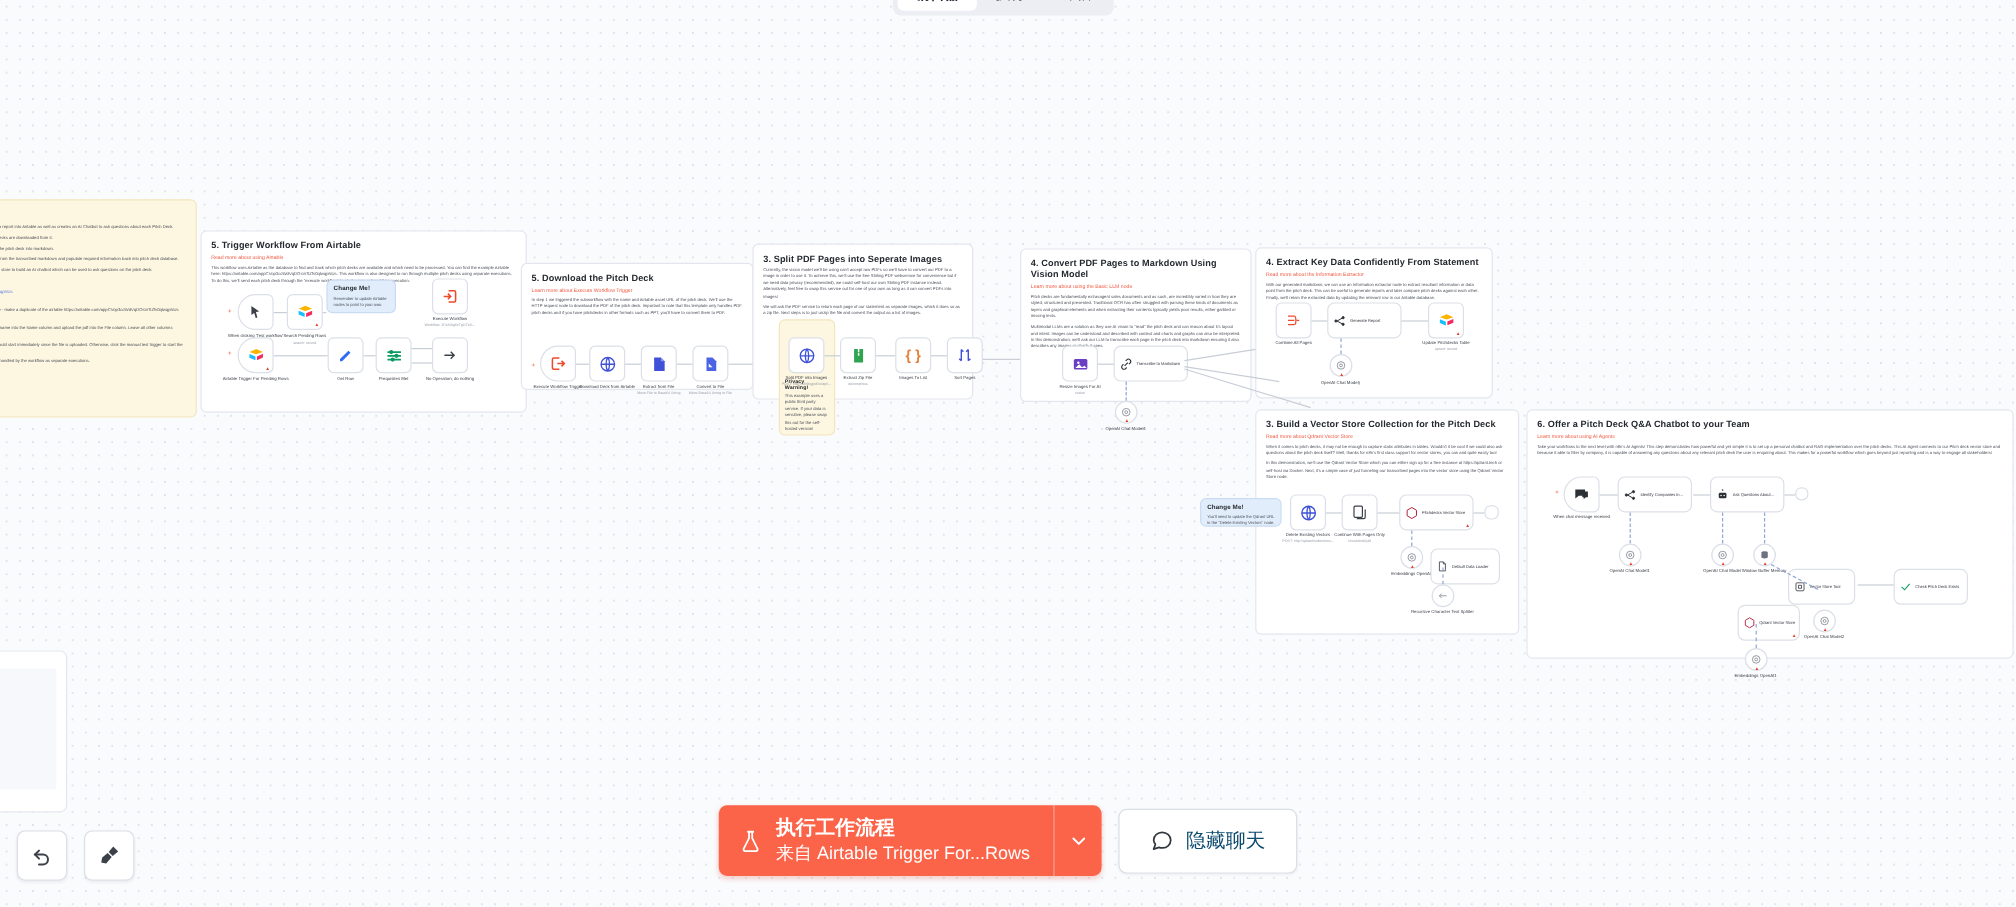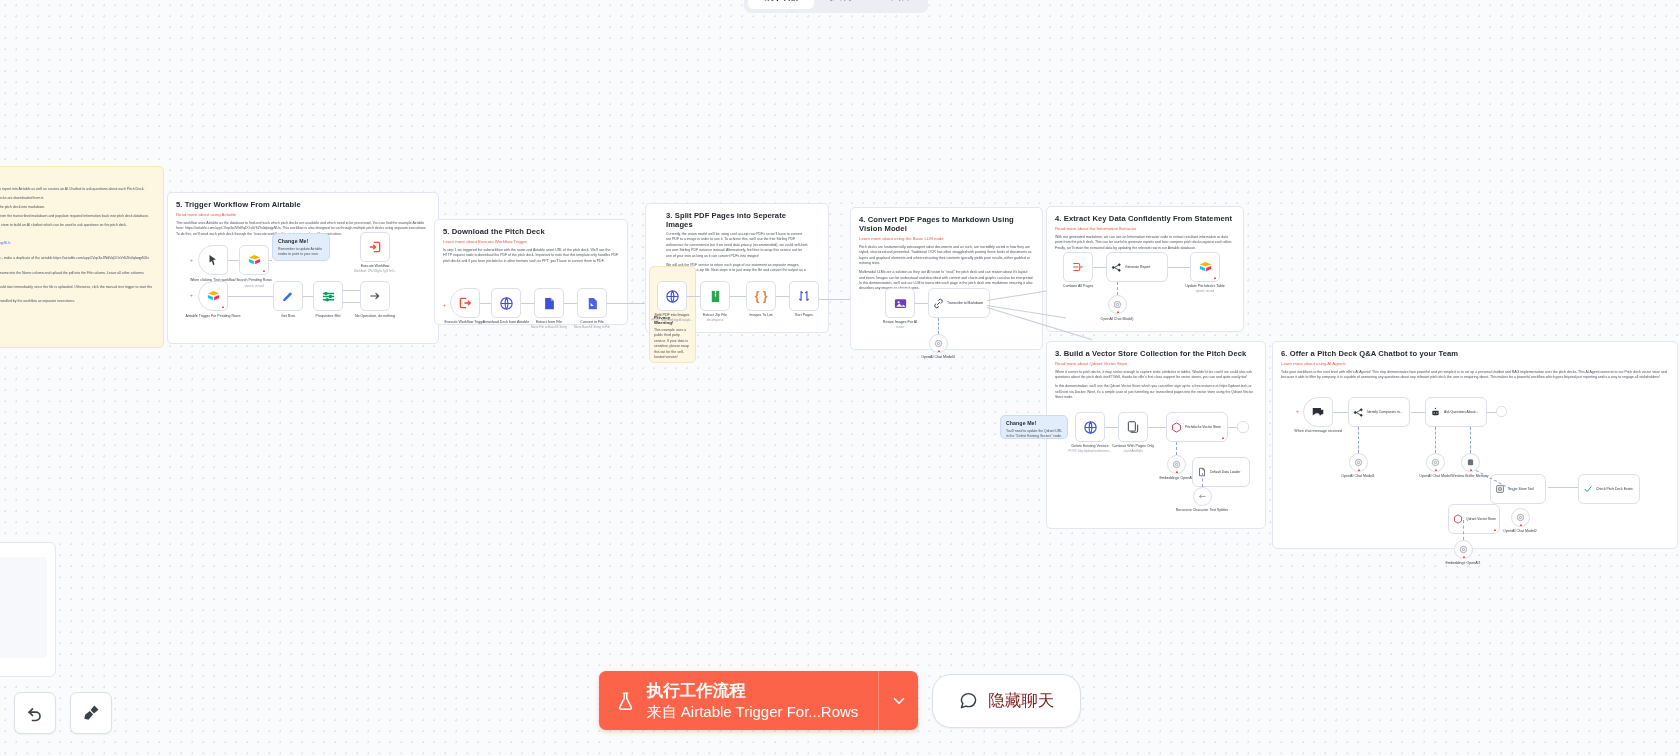--- a/index.html
+++ b/index.html
@@ -108,23 +108,23 @@
   .run-txt { text-align: left; line-height: 1.3; }
   .run-title { font-size: 16.5px; font-weight: 600; display: block; }
   .run-sub   { font-size: 15px; font-weight: 400; display: block; }
   .run-caret {
     background: #fb6449; border: none; border-left: 1.5px solid #fd8a76;
     border-radius: 0 7px 7px 0; width: 40px; color: #fff;
     display: flex; align-items: center; justify-content: center; cursor: pointer;
     box-shadow: 0 2px 4px rgba(231,84,60,.25);
   }
   .chat-btn {
-    background: #fff; border: 1px solid #dbdfe6; border-radius: 19px;
+    background: #fff; border: 1px solid #dbdfe6; border-radius: 7px;
     padding: 15px 26px; display: flex; align-items: center; gap: 10px;
-    font-size: 16.5px; color: #7f1d1d; cursor: pointer;
+    font-size: 16.5px; color: #0c4a6e; cursor: pointer;
     box-shadow: 0 1px 2px rgba(20,25,40,.05);
   }
 </style>
 </head>
 <body>
 
 <div id="app">
 
   <div class="tabbar">
     <div class="tab active">编辑器</div>
@@ -271,21 +271,21 @@
         </svg>
     </div>
     <div class="nlabel" style="left:563px; top:320px;">Convert to File</div>
     <div class="nlabel nsub" style="left:563px; top:326px;">Move Base64 String to File</div>
 
     <div class="conn" style="left:480px; top:303px; width:11px;"></div>
     <div class="conn" style="left:521px; top:303px; width:13px;"></div>
     <div class="conn" style="left:564px; top:303px; width:13px;"></div>
     <div class="conn" style="left:607px; top:303px; width:54px;"></div>
 
-    <div class="sticky" style="left:645px; top:203px; width:184px; height:130px; padding:7px 20px;">
+    <div class="sticky" style="left:627px; top:203px; width:184px; height:130px; padding:7px 8px;">
       <h3>3. Split PDF Pages into Seperate Images</h3>
       <p>Currently, the vision model we'll be using can't accept raw PDFs so we'll have to convert our PDF to a image in order to use it. To achieve this, we'll use the free Stirling PDF webservice for convenience but if we need data privacy (recommended), we could self-host our own Stirling PDF instance instead. Alternatively, feel free to swap this service out for one of your own as long as it can convert PDFs into images!</p>
       <p>We will ask the PDF service to return each page of our statement as separate images, which it does so as a zip file. Next steps is to just unzip the file and convert the output as a list of images.</p>
     </div>
     <div class="sticky yellow" style="left:649px; top:266px; width:47px; height:97px; padding:4px 4px;">
       <div style="height:44px"></div>
       <h3 style="font-size:4.4px">Privacy Warning!</h3>
       <p>This example uses a public third party service. If your data is sensitive, please swap this out for the self-hosted version!</p>
     </div>
     <div class="node" style="left:657px; top:281px;">
@@ -316,21 +316,21 @@
           <path d="M7 4v16M7 20l-3-3M7 4l3 3M17 20V4M17 4l-3 3M17 20l3-3"></path>
         </svg>
     </div>
     <div class="nlabel" style="left:775px; top:313px;">Sort Pages</div>
 
     <div class="conn" style="left:687px; top:296px; width:13px;"></div>
     <div class="conn" style="left:730px; top:296px; width:16px;"></div>
     <div class="conn" style="left:776px; top:296px; width:13px;"></div>
     <div class="conn" style="left:819px; top:299px; width:65px;"></div>
 
-    <div class="sticky" style="left:850px; top:207px; width:193px; height:143px; padding:7px 8px;">
+    <div class="sticky" style="left:850px; top:207px; width:193px; height:128px; padding:7px 8px;">
       <h3>4. Convert PDF Pages to Markdown Using Vision Model</h3>
       <span class="sublink">Learn more about using the Basic LLM node</span>
       <p>Pitch decks are fundamentally extravagent sales documents and as such, are incredibly varied in how they are styled, structured and presented. Traditional OCR has often struggled with parsing these kinds of documents as layers and graphical elements and when extracting their contents typically yields poor results, either garbled or missing texts.</p>
       <p>Multimodal LLMs are a solution as they use AI vision to "read" the pitch deck and can reason about it's layout and intent. Images can be understood and described with context and charts and graphs can also be interpreted. In this demonstration, we'll ask our LLM to transcribe each page in the pitch deck into markdown ensuring it also describes any images or charts it sees.</p>
     </div>
     <div class="node" style="left:885px; top:288px;">
       <svg width="15" height="15" viewBox="0 0 24 24">
           <rect x="3" y="5" width="18" height="14" rx="2" fill="#6a3ec5"></rect>
           <circle cx="9" cy="10" r="1.6" fill="#fff"></circle>
           <path d="M5 17l5-5 4 4 3-2 3 3z" fill="#fff"></path>

